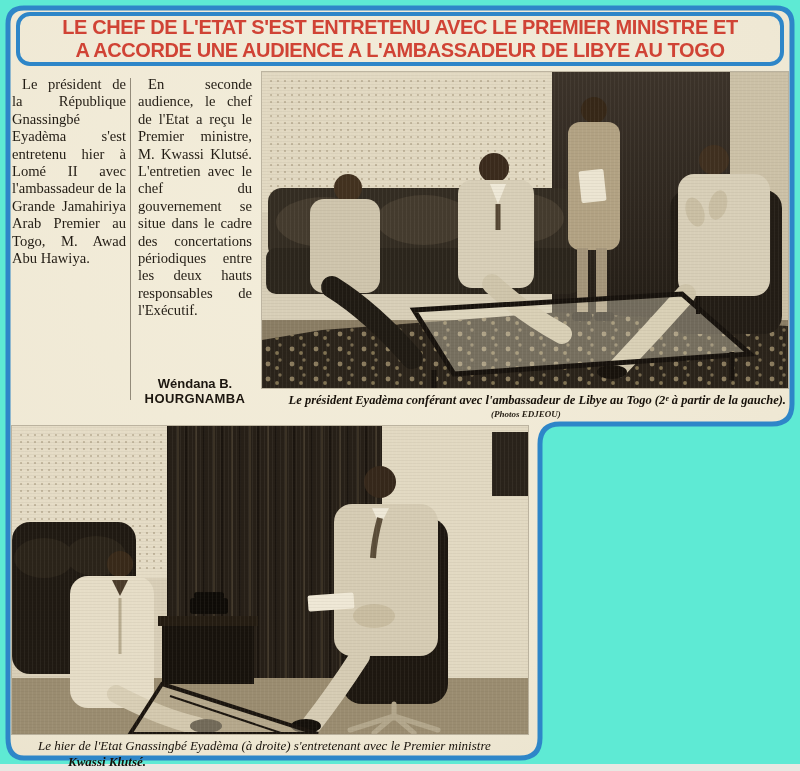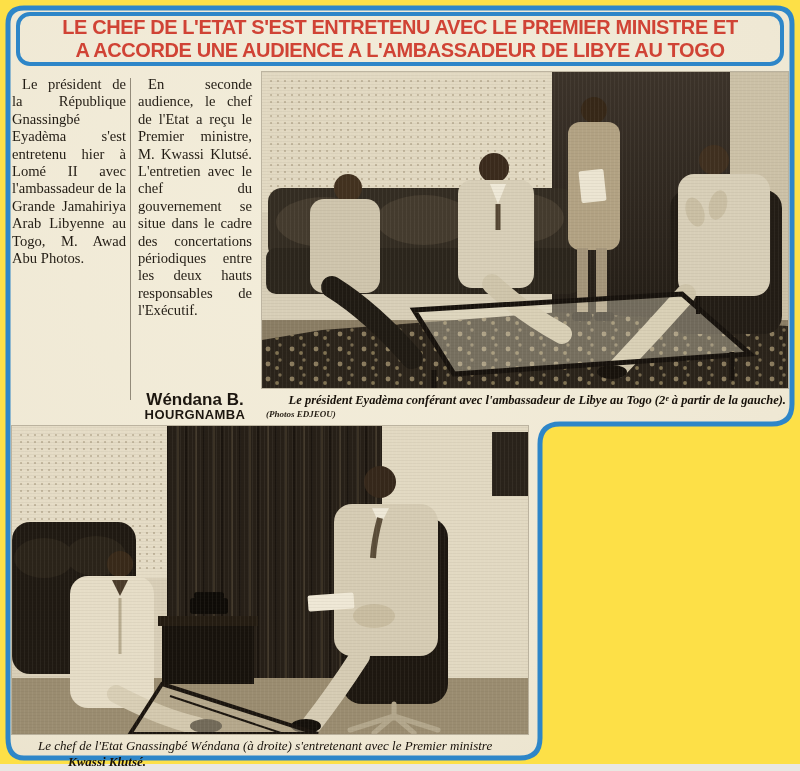--- a/index.html
+++ b/index.html
@@ -1,18 +1,18 @@
 <!DOCTYPE html>
 <html><head>
 <meta charset="utf-8">
 <style>
   html,body{margin:0;padding:0;background:#f7f6f2;}
   .stage{
     position:relative;width:800px;height:771px;overflow:hidden;
-    background:#fde047;
+    background:#5eead4;
     font-family:"Liberation Serif","DejaVu Serif",serif;
     color:#241f17;
   }
   .abs{position:absolute;}
   
   .headline-box{
     left:16px;top:12px;width:760px;height:46px;
     border:4px solid #2e86c8;border-radius:14px;
     display:flex;flex-direction:column;justify-content:center;align-items:center;
     background:transparent;
@@ -27,36 +27,36 @@
   .col{
     width:114px;font-size:14.6px;line-height:17.4px;
     text-align:justify;text-align-last:left;color:#221c14;
   }
   .col p{margin:0 0 12px 0;text-indent:10px;}
   .col-divider{width:1px;background:rgba(70,60,45,.55);}
   .byline{
     width:122px;text-align:center;color:#1c160f;
     font-family:"Liberation Sans","DejaVu Sans",sans-serif;font-weight:700;
   }
-  .byline .l1{font-size:17px;line-height:15px;margin-top:16px;}
+  .byline .l1{font-size:13px;line-height:15px;}
   .byline .l2{font-size:13px;line-height:16px;letter-spacing:.4px;}
   
   .photo{box-shadow:0 0 0 1px rgba(90,78,58,.35);}
   .photo svg{display:block;}
   .grain{pointer-events:none;background:
     repeating-linear-gradient(0deg,rgba(60,50,35,.05) 0 1px,transparent 1px 3px),
     repeating-linear-gradient(90deg,rgba(255,250,235,.05) 0 1px,transparent 1px 4px);}
   
   .caption{
     font-style:italic;font-size:12.5px;line-height:15px;color:#17110a;
     text-align:right;font-weight:700;
   }
   .caption-credit{
     font-style:italic;font-weight:700;font-size:9px;line-height:11px;
-    color:#241d13;text-align:left;
+    color:#241d13;text-align:center;
   }
   .caption-bottom{
     font-style:italic;font-size:13px;line-height:16px;color:#17110a;
     text-align:left;font-weight:400;
   }
   .caption-bottom .strong{font-weight:700;margin-left:30px;}
   .bottom-strip{left:0;top:764px;width:800px;height:7px;background:#e9e7e2;}
 </style>
 </head>
 <body>
@@ -75,21 +75,21 @@
   </svg>
 
   <div class="bottom-strip abs"></div>
 
   <div class="headline-box abs">
     <div class="headline-line">LE CHEF DE L'ETAT S'EST ENTRETENU AVEC LE PREMIER MINISTRE ET</div>
     <div class="headline-line">A ACCORDE UNE AUDIENCE A L'AMBASSADEUR DE LIBYE AU TOGO</div>
   </div>
 
   <div class="col abs" style="left:12px;top:76px;">
-    <p>Le président de la République Gnassingbé Eyadèma s'est entretenu hier à Lomé II avec l'ambassadeur de la Grande Jamahiriya Arab Libyenne au Togo, M. Awad Abu Photos.</p>
+    <p>Le président de la République Gnassingbé Eyadèma s'est entretenu hier à Lomé II avec l'ambassadeur de la Grande Jamahiriya Arab Premier au Togo, M. Awad Abu Hawiya.</p>
   </div>
 
   <div class="col-divider abs" style="left:130px;top:78px;height:322px;"></div>
 
   <div class="col abs" style="left:138px;top:76px;">
     <p>En seconde audience, le chef de l'Etat a reçu le Premier ministre, M. Kwassi Klutsé. L'entretien avec le chef du gouvernement se situe dans le cadre des concertations périodiques entre les deux hauts responsables de l'Exécutif.</p>
   </div>
 
   <div class="byline abs" style="left:134px;top:376px;">
     <div class="l1">Wéndana B.</div>
@@ -215,16 +215,16 @@
       <ellipse cx="294" cy="300" rx="15" ry="7" fill="#14100b"></ellipse>
 
       <polygon points="150,258 306,308 118,308" fill="#cfc4a8" opacity=".5"></polygon>
       <polygon points="150,258 306,308 118,308" fill="none" stroke="#1a140e" stroke-width="4"></polygon>
       <line x1="158" y1="270" x2="272" y2="308" stroke="#1a140e" stroke-width="2"></line>
     </svg>
   </div>
   <div class="grain abs" style="left:12px;top:426px;width:516px;height:308px;"></div>
 
   <div class="caption-bottom abs" style="left:38px;top:738px;width:490px;">
-    <span>Le chef de l'Etat Gnassingbé Wéndana (à droite) s'entretenant avec le Premier ministre </span><span class="strong">Kwassi Klutsé.</span>
+    <span>Le hier de l'Etat Gnassingbé Eyadèma (à droite) s'entretenant avec le Premier ministre </span><span class="strong">Kwassi Klutsé.</span>
   </div>
 
 </div>
 
 </body></html>

